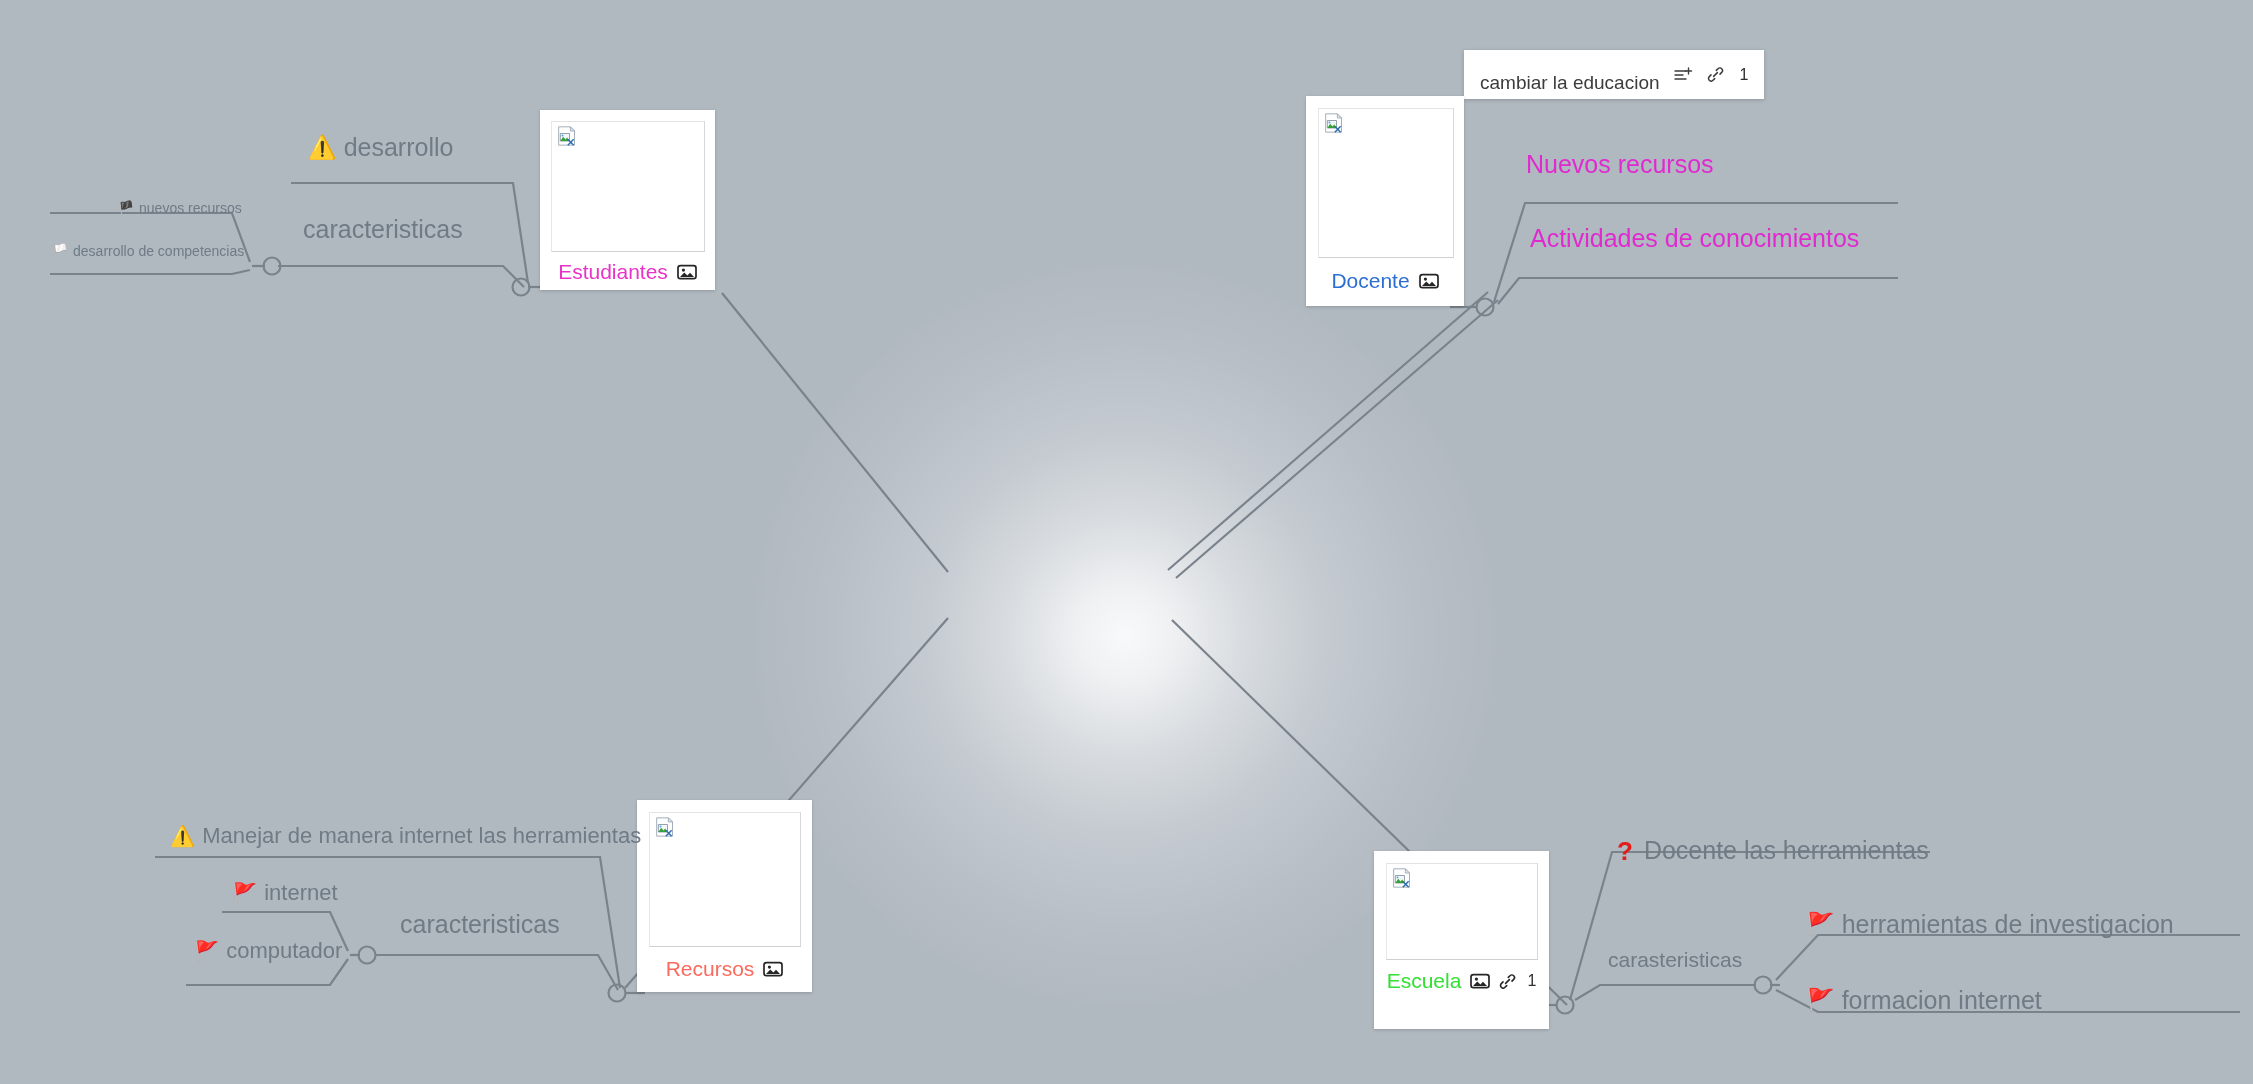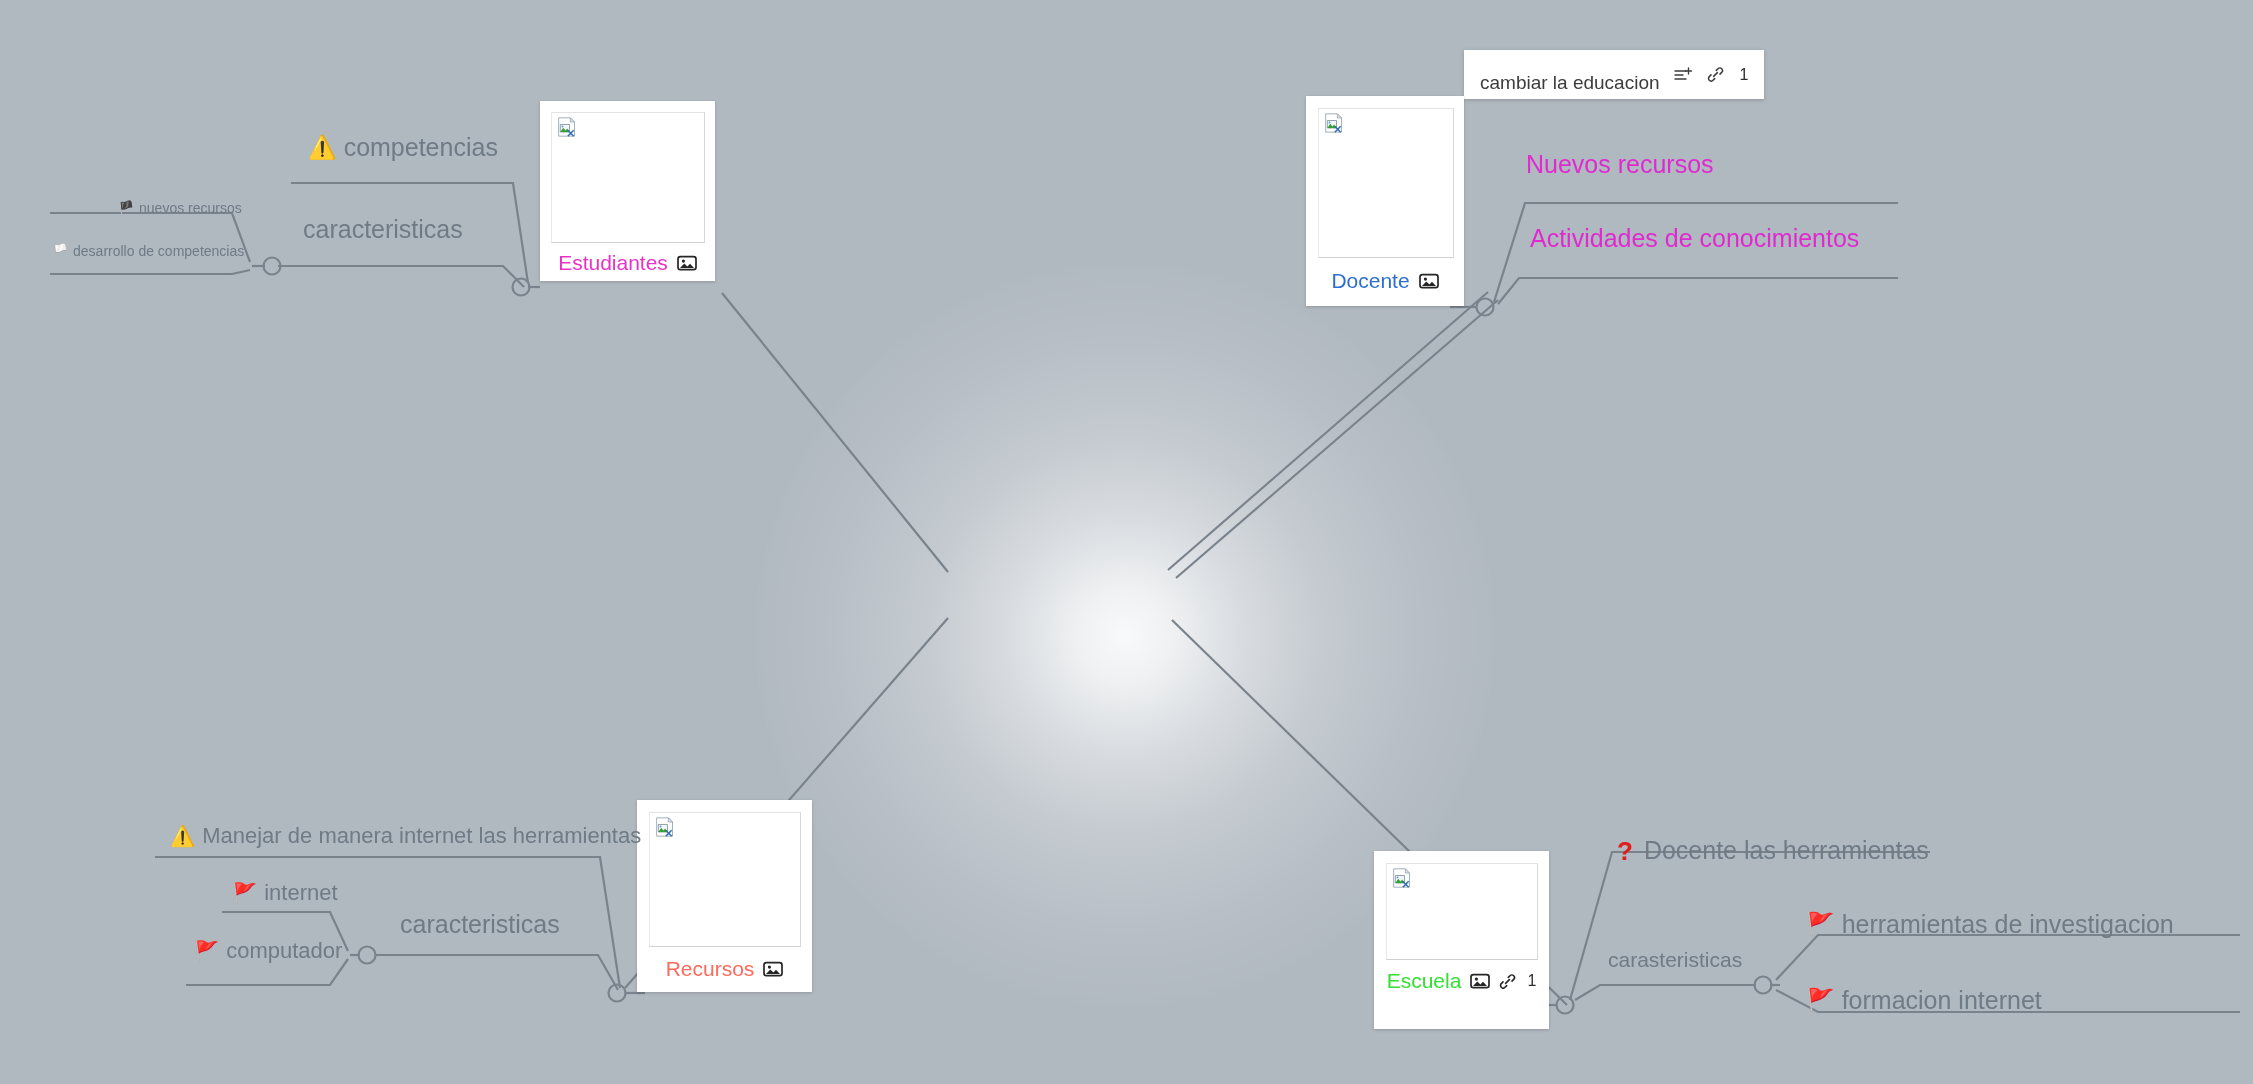--- a/index.html
+++ b/index.html
@@ -233,21 +233,21 @@
         <g fill="none" stroke="#3c3c3c" stroke-width="1.5" stroke-linecap="round">
           <path d="M6.6 9.4 L10.4 5.6"></path>
           <path d="M9.3 3.4 L11.0 1.7 a2.6 2.6 0 0 1 3.7 3.7 L13.0 7.1"></path>
           <path d="M7.7 11.6 L6.0 13.3 a2.6 2.6 0 0 1 -3.7 -3.7 L4.0 7.9"></path>
         </g>
       </svg>
     </span>
     <span class="meta-count">1</span>
   </div>
 
-  <div class="img-card" style="left:540px; top:101px; width:175px; height:180px;padding-left:33px;">
+  <div class="img-card" style="left:540px; top:110px; width:175px; height:180px;padding-left:33px;">
     <div class="thumb" style="left:11px; top:11px; width:152px; height:129px;">
       <svg class="broken-img" viewBox="0 0 24 24" xmlns="http://www.w3.org/2000/svg">
         <path d="M2 1 h14 l5 5 v17 h-19 z" fill="#ffffff" stroke="#9aa7b4" stroke-width="1.1"></path>
         <path d="M16 1 v5 h5 z" fill="#dfe6ec" stroke="#9aa7b4" stroke-width="1"></path>
         <path d="M4 9 h11 v9 h-11 z" fill="#f4f7fa" stroke="#7f8f9e" stroke-width="1"></path>
         <path d="M4 18 l3.5 -5 l2.6 3.2 l2.1 -2.4 l2.8 4.2 z" fill="#35a135"></path>
         <circle cx="6.6" cy="11.4" r="1.15" fill="#4da3e8"></circle>
         <path d="M13 16 l7 7 M20 16 l-7 7" stroke="#2f6fb0" stroke-width="1.8" fill="none"></path>
       </svg>
     </div>
@@ -337,21 +337,21 @@
             <path d="M7.7 11.6 L6.0 13.3 a2.6 2.6 0 0 1 -3.7 -3.7 L4.0 7.9"></path>
           </g>
         </svg>
       </span>
       <span class="meta-count">1</span>
     </div>
   </div>
 
   <div class="mm-label big" style="left:308px; top:133px;">
     <span class="emoji">⚠️</span>
-    <span>competencias</span>
+    <span>desarrollo</span>
   </div>
 
   <div class="mm-label big" style="left:303px; top:215px;">
     <span>caracteristicas</span>
   </div>
 
   <div class="mm-label small" style="left:118px; top:200px; gap:5px;">
     <span class="emoji" style="color:#2b5e9e;">🏴</span>
     <span>nuevos recursos</span>
   </div>

